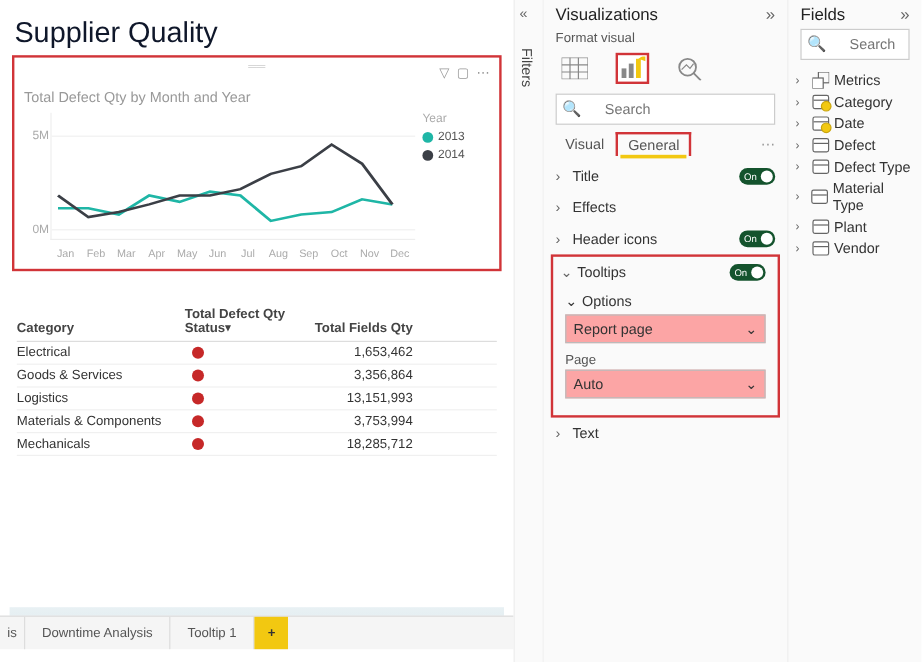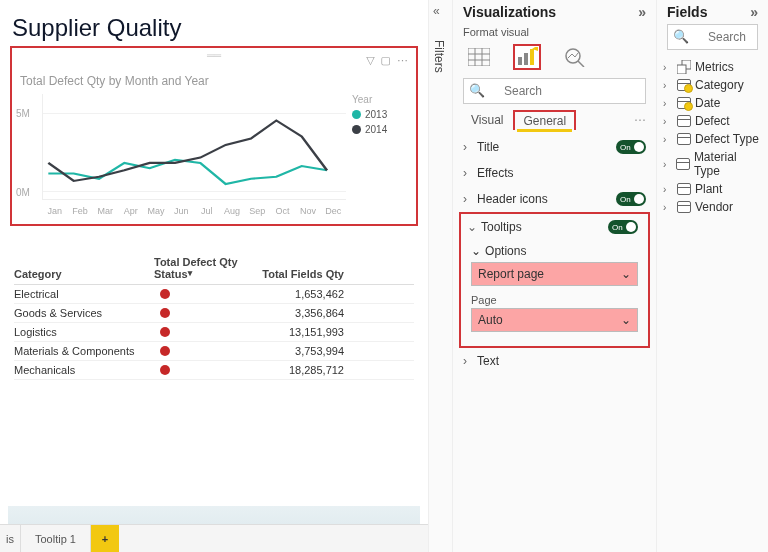--- a/index.html
+++ b/index.html
@@ -7,50 +7,50 @@
 .app{display:flex;height:552px}
 .canvas{flex:0 0 428px;position:relative;background:#fff;padding:0 8px}
 .title{font-size:24px;font-weight:400;color:#0f172a;margin:14px 0 4px 4px;max-width:340px;white-space:nowrap;overflow:hidden}
 .chart-card{border:2px solid #d13438;height:180px;margin:0 2px;padding:6px 8px;position:relative}
 .chart-hdr{display:flex;justify-content:flex-end;gap:6px;height:16px;color:#999;font-size:11px}
 .chart-hdr .grip{position:absolute;left:50%;top:2px;transform:translateX(-50%);color:#ccc;font-size:10px}
 .chart-title{color:#999;font-size:12px;margin:4px 0 6px}
 .chart-body{display:flex;height:106px}
 .plot{flex:1;position:relative}
 .yaxis{position:absolute;left:-4px;top:0;bottom:0;width:26px;color:#aaa;font-size:10px}
-.ylab{position:absolute;left:0;transform:translateY(-50%)}
+.ylab{position:absolute;left:11px;transform:translateY(-50%)}
 .xaxis{position:absolute;left:22px;right:0;bottom:-16px;display:flex;justify-content:space-between;color:#aaa;font-size:9px}
 .xaxis span{flex:1;text-align:center}
 .grid{position:absolute;left:22px;right:0;top:0;bottom:0;border-left:1px solid #eee;border-bottom:1px solid #eee}
 .grid .hl{position:absolute;left:0;right:0;border-top:1px solid #f1f1f1}
 svg.lines{position:absolute;left:22px;right:0;top:0;bottom:0;width:calc(100% - 22px);height:100%}
 .legend{width:62px;padding-left:6px;font-size:10px}
 .legend .lt{color:#aaa;margin-bottom:4px}
 .legend .li{display:flex;align-items:center;gap:4px;margin-bottom:4px;color:#555}
 .dot{width:9px;height:9px;border-radius:50%}
 .tbl{margin:30px 6px 0}
 .tbl-head{display:flex;border-bottom:1px solid #ddd;padding-bottom:4px;align-items:flex-end}
 .th{font-size:11px;color:#444;font-weight:700}
 .c1{width:140px}.c2{width:90px;position:relative}.c3{width:100px;text-align:right}
 .sort{position:absolute;font-size:9px}
 .tr{display:flex;padding:3px 0;border-bottom:1px solid #f0f0f0;font-size:11px;align-items:center}
 .tr .c2{display:flex;align-items:center}
 .reddot{width:10px;height:10px;border-radius:50%;background:#c62828;margin-left:6px}
 .map-stub{position:absolute;bottom:28px;left:8px;right:8px;height:18px;background:linear-gradient(#d9e7ec,#cfe0e6);opacity:.6}
-.tabs{position:absolute;bottom:0;left:0;right:0;height:28px;display:flex;background:#f5f5f5;font-size:11px;align-items:stretch;border-top:1px solid #ddd}
+.tabs{position:absolute;bottom:11px;left:0;right:0;height:28px;display:flex;background:#f5f5f5;font-size:11px;align-items:stretch;border-top:1px solid #ddd}
 .tab{padding:0 14px;display:flex;align-items:center;border-right:1px solid #ddd;color:#555;cursor:pointer;white-space:nowrap}
 .tab:first-child{padding:0 6px}
 .tab.add{background:#f2c811;color:#333;font-weight:bold;width:26px;justify-content:center;border-right:none}
 .filters-rail{flex:0 0 24px;border-left:1px solid #eee;background:#fafafa;position:relative}
 .filters-rail .chev{position:absolute;top:4px;left:4px;font-size:12px;color:#666}
 .filters-rail .lbl{position:absolute;top:40px;left:3px;writing-mode:vertical-rl;font-size:12px;color:#444}
 .pane{border-left:1px solid #eee;background:#fafafa;display:flex;flex-direction:column}
 .viz{flex:0 0 204px}
 .flds{flex:0 0 112px}
-.pane-hdr{display:flex;align-items:center;justify-content:space-between;padding:4px 10px;font-weight:700;font-size:14px;color:#222}
+.pane-hdr{display:flex;align-items:center;justify-content:space-between;padding:4px 10px;font-weight:400;font-size:14px;color:#222}
 .pane-hdr .chev{font-size:14px;color:#666}
 .sub{padding:0 10px;color:#555;font-size:11px;margin-top:2px}
 .iconrow{display:flex;gap:20px;padding:6px 12px 8px;align-items:center}
 .visicon{width:28px;height:26px;display:flex;align-items:center;justify-content:center;border:1px solid transparent}
 .visicon.sel{border:2px solid #d13438;background:#fff}
 .search{margin:0 10px 6px;position:relative}
 .search input{width:100%;padding:5px 6px 5px 40px;border:1px solid #ccc;font-size:12px;background:#fff}
 .search .mg{position:absolute;left:6px;top:5px;color:#777;font-size:13px}
 .subtabs{display:flex;gap:2px;padding:0 10px 4px;align-items:center;font-size:12px;color:#555}
 .subtab{padding:2px 8px;cursor:pointer}
@@ -174,20 +174,21 @@
             </div>
             <div class="c3">18,285,712</div>
           </div>
         </div>
   </div>
 
   <div class="map-stub"></div>
 
   <div class="tabs">
    <div class="tab">is</div>
+   <div class="tab">Downtime Analysis</div>
    <div class="tab">Tooltip 1</div>
    <div class="tab add">+</div>
   </div>
  </div>
 
  <div class="filters-rail">
   <div class="chev">«</div>
   <div class="lbl">Filters</div>
  </div>
 

